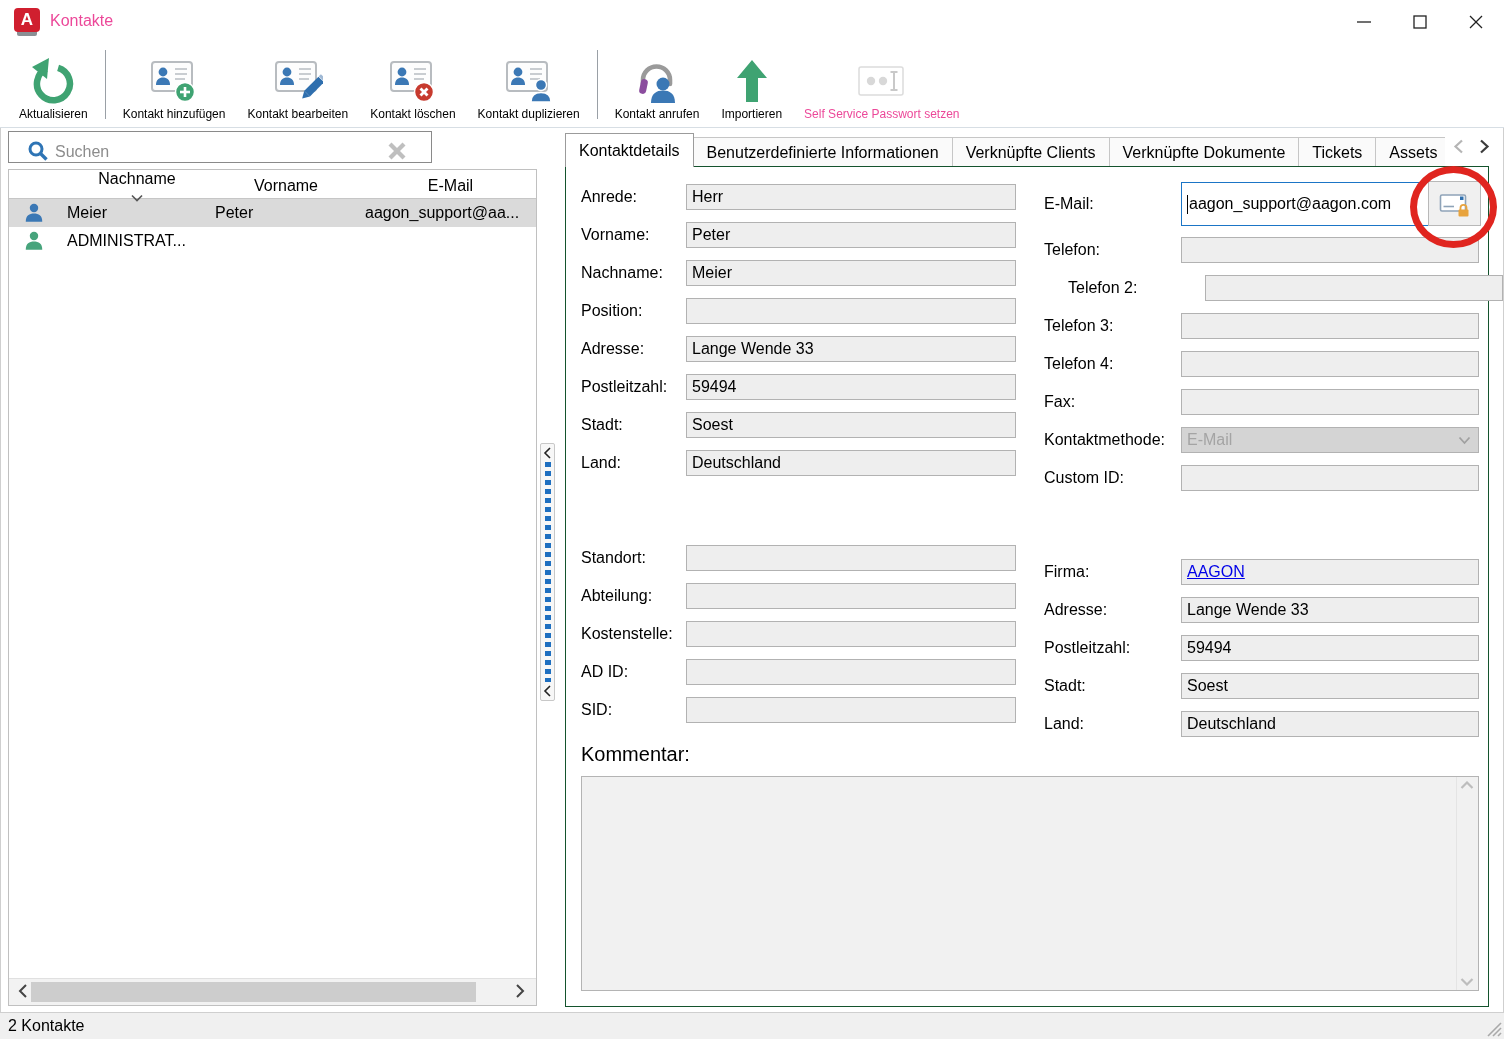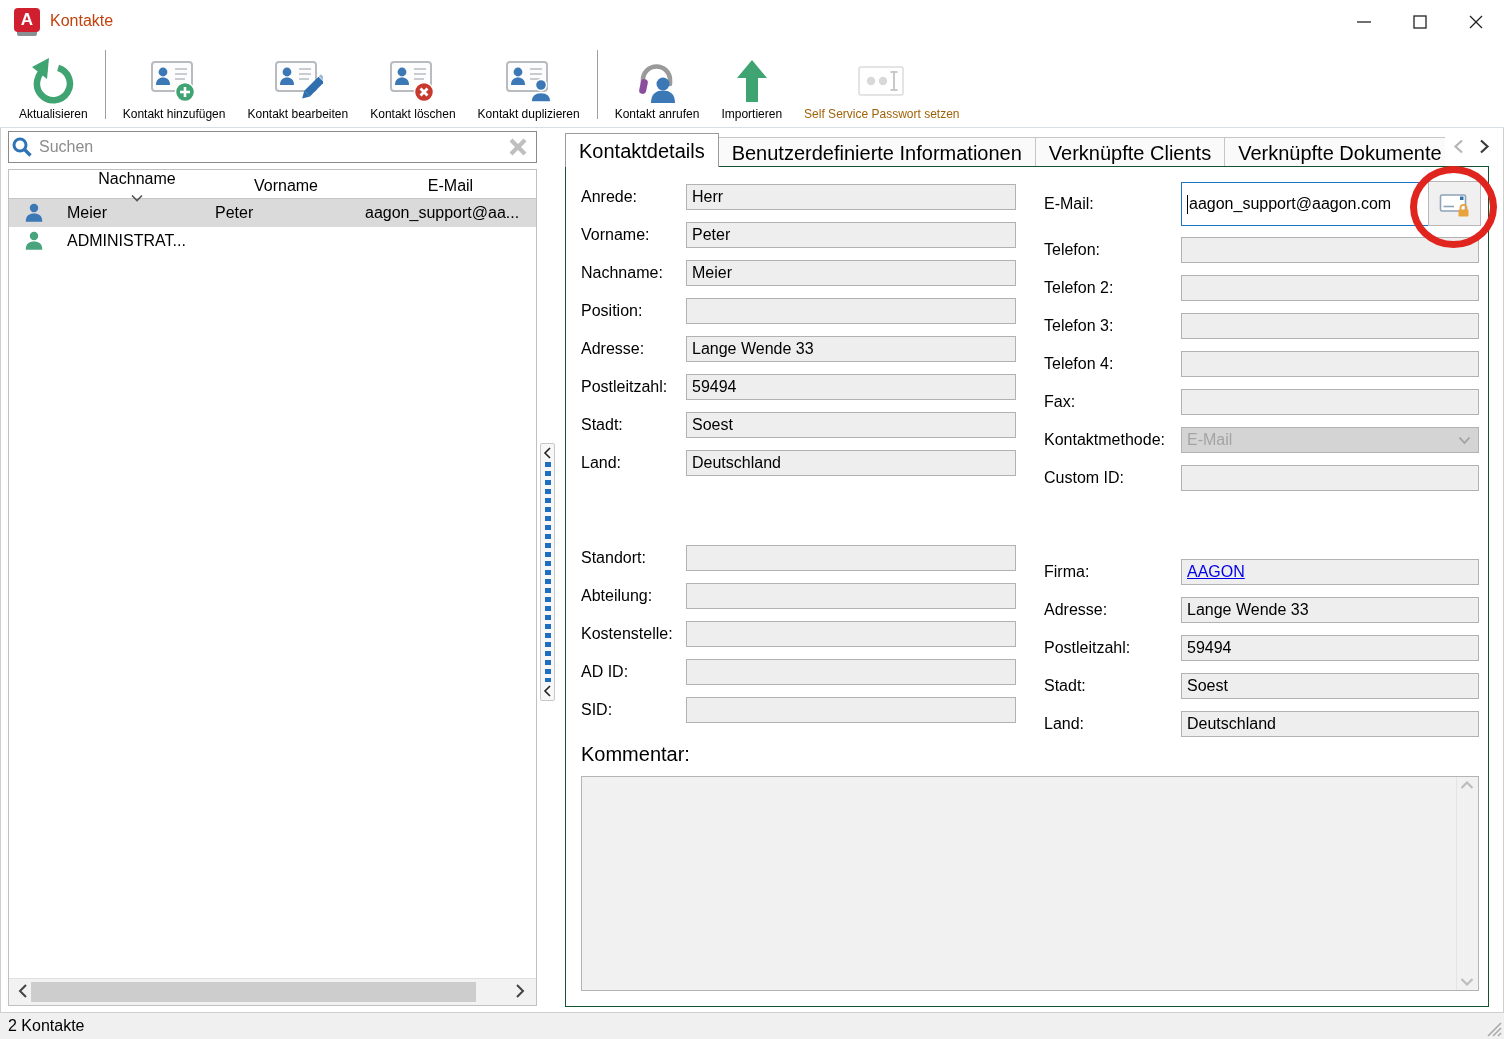--- a/index.html
+++ b/index.html
@@ -7,35 +7,35 @@
     position:relative;width:1504px;height:1039px;background:#ffffff;
     font-family:"Liberation Sans",sans-serif;color:#000;overflow:hidden;
     box-shadow:inset 0 0 0 1px #cfcfcf;
   }
   
   .titlebar{position:absolute;left:0;top:0;width:100%;height:44px;background:#fff;}
   .logo{position:absolute;left:14px;top:8px;width:26px;height:28px;}
   .logo .base{position:absolute;left:3px;bottom:0;width:20px;height:8px;background:#8a8f94;border-radius:2px;}
   .logo .red{position:absolute;left:0;top:0;width:26px;height:24px;background:#d01f2f;border-radius:4px;
     color:#fff;font-weight:bold;font-size:17px;text-align:center;line-height:24px;}
-  .title-text{position:absolute;left:50px;top:12px;font-size:16px;color:#c2410c;}
+  .title-text{position:absolute;left:50px;top:12px;font-size:16px;color:#ec4899;}
   .winctl{position:absolute;right:0;top:0;height:44px;display:flex;}
   .winbtn{width:56px;height:44px;display:flex;align-items:center;justify-content:center;background:transparent;border:0;cursor:pointer;}
   
   .toolbar{position:absolute;left:0;top:44px;width:100%;height:84px;background:#fff;
     border-bottom:1px solid #d7dee4;display:flex;align-items:stretch;padding-left:8px;box-sizing:border-box;}
   .tbtn{display:flex;flex-direction:column;align-items:center;justify-content:flex-end;
     padding:4px 11px 6px 11px;background:transparent;border:0;font-family:inherit;cursor:pointer;}
   .tbtn .ticon{height:50px;display:flex;align-items:center;justify-content:center;margin-bottom:1px;}
   .tbtn .tlabel{font-size:12px;color:#000;white-space:nowrap;}
-  .tbtn.disabled .tlabel{color:#a16207;}
+  .tbtn.disabled .tlabel{color:#ec4899;}
   .tsep{width:1px;background:#9aa0a6;margin:6px 6px 8px 6px;}
   
-  .searchbox{position:absolute;left:8px;top:131px;width:529px;height:32px;border:1px solid #8a8a8a;
-    box-sizing:border-box;display:flex;align-items:center;padding:0 2px;background:#fff;}
+  .searchbox{position:absolute;left:8px;top:131px;width:424px;height:32px;border:1px solid #8a8a8a;
+    box-sizing:border-box;display:flex;align-items:flex-end;padding:0 18px;background:#fff;}
   .searchbox input{flex:1;border:0;outline:none;font-size:16px;font-family:inherit;color:#333;background:transparent;margin-left:4px;}
   .searchbox input::placeholder{color:#8c8c8c;}
   .clear-btn{background:transparent;border:0;cursor:pointer;display:flex;align-items:center;}
   .listpanel{position:absolute;left:8px;top:169px;width:529px;height:837px;border:1px solid #c0c0c0;
     box-sizing:border-box;background:#fff;}
   .lrow{display:grid;grid-template-columns:50px 148px 150px 1fr;height:28px;align-items:center;font-size:16px;}
   .lheader{border-bottom:1px solid #c6c6c6;height:28px;}
   .lheader .hcell{display:flex;align-items:center;gap:6px;padding-left:8px;cursor:pointer;flex-direction:column;}
   .lrow .cell{padding-left:8px;white-space:nowrap;overflow:hidden;text-overflow:ellipsis;}
   .lrow.selected{background:#dadada;}
@@ -43,21 +43,21 @@
   .hscroll{position:absolute;left:0;bottom:0;width:100%;height:26px;background:#f2f2f2;border-top:1px solid #e0e0e0;}
   .hthumb{position:absolute;left:22px;top:3px;width:445px;height:20px;background:#cdcdcd;}
   .harrow{position:absolute;top:5px;background:transparent;border:0;cursor:pointer;padding:0;}
   
   .splitter{position:absolute;left:540px;top:443px;width:15px;height:258px;border:1px solid #c8c8c8;
     background:#f7f7f7;box-sizing:border-box;display:flex;flex-direction:column;align-items:center;border-radius:2px;cursor:col-resize;}
   .spl-dots{flex:1;width:6px;margin:3px 0;background:repeating-linear-gradient(to bottom,#1e6fc0 0 5px,rgba(0,0,0,0) 5px 9px);}
   
   .tabs{position:absolute;left:565px;top:133px;height:34px;display:flex;align-items:flex-end;width:880px;overflow:hidden;}
   .tab{height:30px;background:#fafafa;border:1px solid #c6c6c6;border-bottom:0;box-sizing:border-box;
-    font-size:20px;line-height:28px;padding:0 13px;white-space:nowrap;cursor:pointer;font-family:inherit;}
+    font-size:16px;line-height:28px;padding:0 13px;white-space:nowrap;cursor:pointer;font-family:inherit;}
   .tab + .tab{margin-left:-1px;}
   .tab.active{height:34px;background:#fff;border:1px solid #9b9b9b;border-bottom:0;line-height:32px;z-index:3;}
   .tabscroll{position:absolute;top:139px;background:transparent;border:0;cursor:pointer;padding:0;}
   .content{position:absolute;left:565px;top:166px;width:924px;height:841px;border:1px solid #14532d;
     background:#fff;box-sizing:border-box;}
   
   .frow{position:absolute;display:flex;}
   .flabel{font-size:16px;line-height:26px;color:#000;}
   .frow.lcol{left:15px;}  .frow.lcol .flabel{width:105px;}
   .frow.rcol{left:478px;} .frow.rcol .flabel{width:137px;}
@@ -417,21 +417,21 @@
         <rect x="21" y="6.5" width="3.5" height="3.5" fill="#2f6fae"></rect>
         <path d="M21.5 20 v-2.2 a3 3 0 0 1 6 0 V20" fill="none" stroke="#e8a33d" stroke-width="1.8"></path>
         <rect x="19.5" y="19.5" width="10" height="7" rx="1" fill="#e8a33d"></rect>
       </svg>
     </button>
 
     <div class="frow rcol" style="top:70px;">
         <div class="flabel">Telefon:</div>
         <div class="ffield"><span></span></div>
       </div>
-    <div class="frow rcol" style="top:108px;">
+    <div class="frow rcol" style="top:108px;margin-left:24px;">
         <div class="flabel">Telefon 2:</div>
         <div class="ffield"><span></span></div>
       </div>
     <div class="frow rcol" style="top:146px;">
         <div class="flabel">Telefon 3:</div>
         <div class="ffield"><span></span></div>
       </div>
     <div class="frow rcol" style="top:184px;">
         <div class="flabel">Telefon 4:</div>
         <div class="ffield"><span></span></div>

